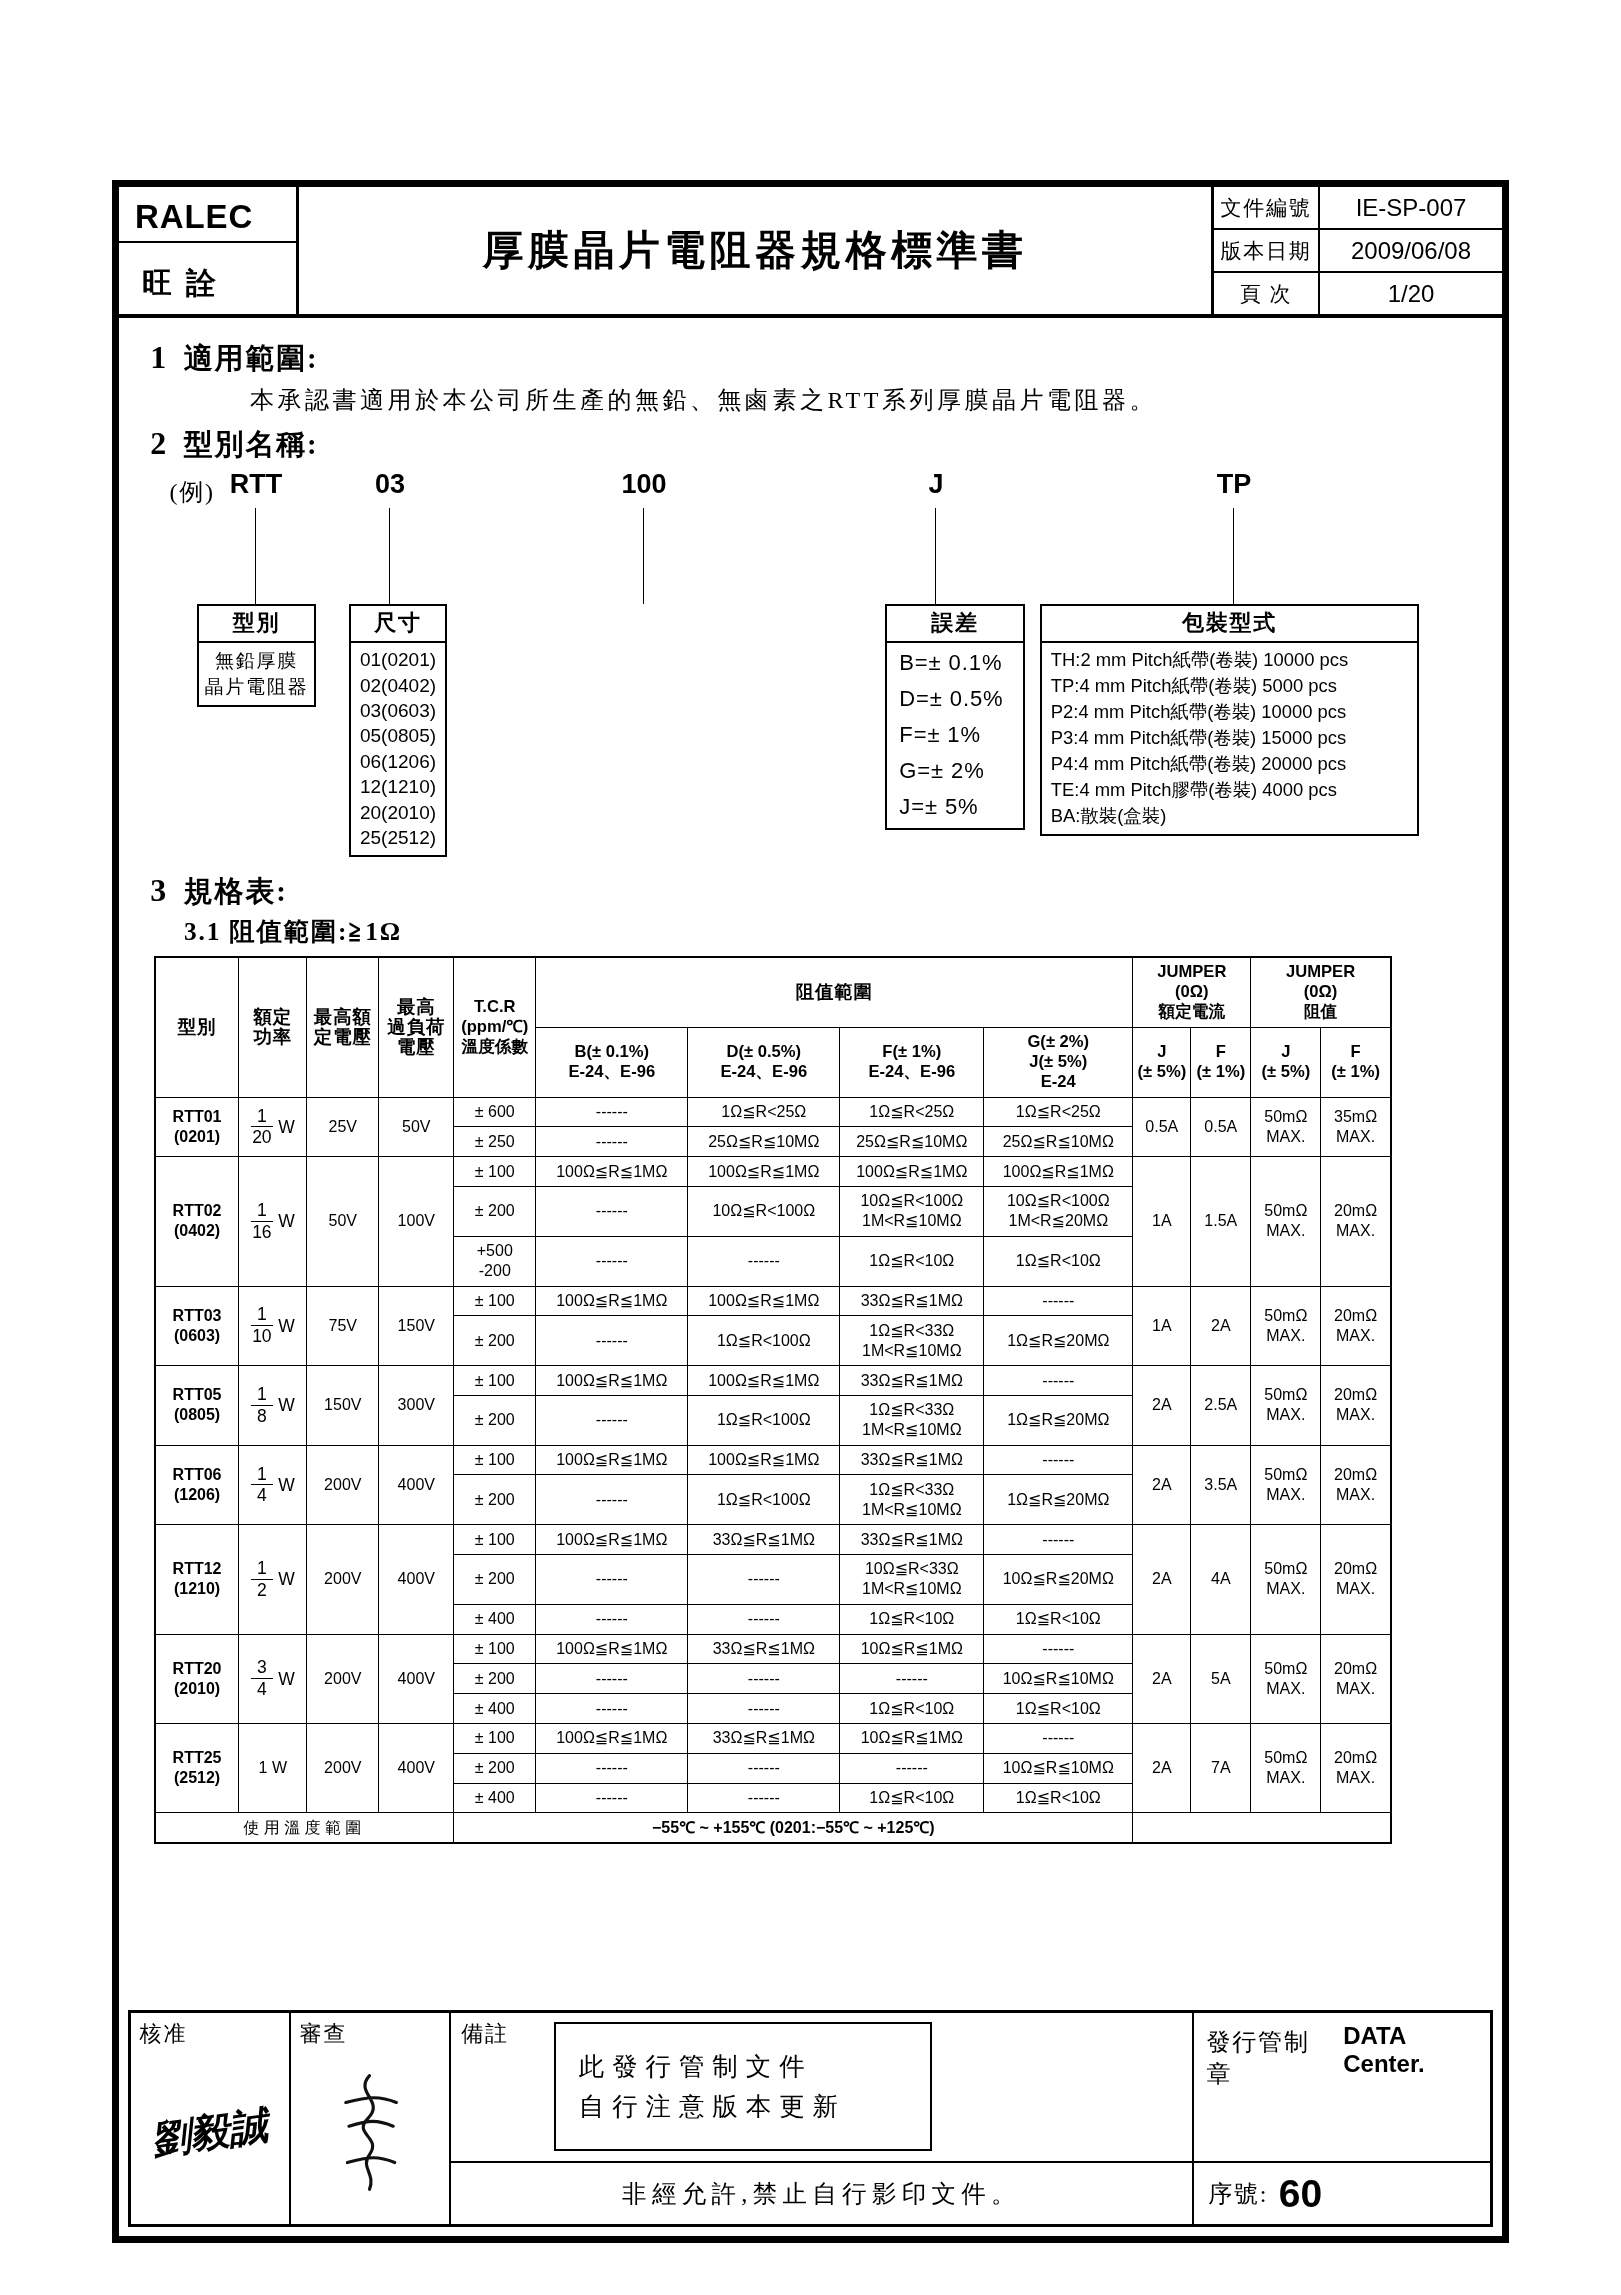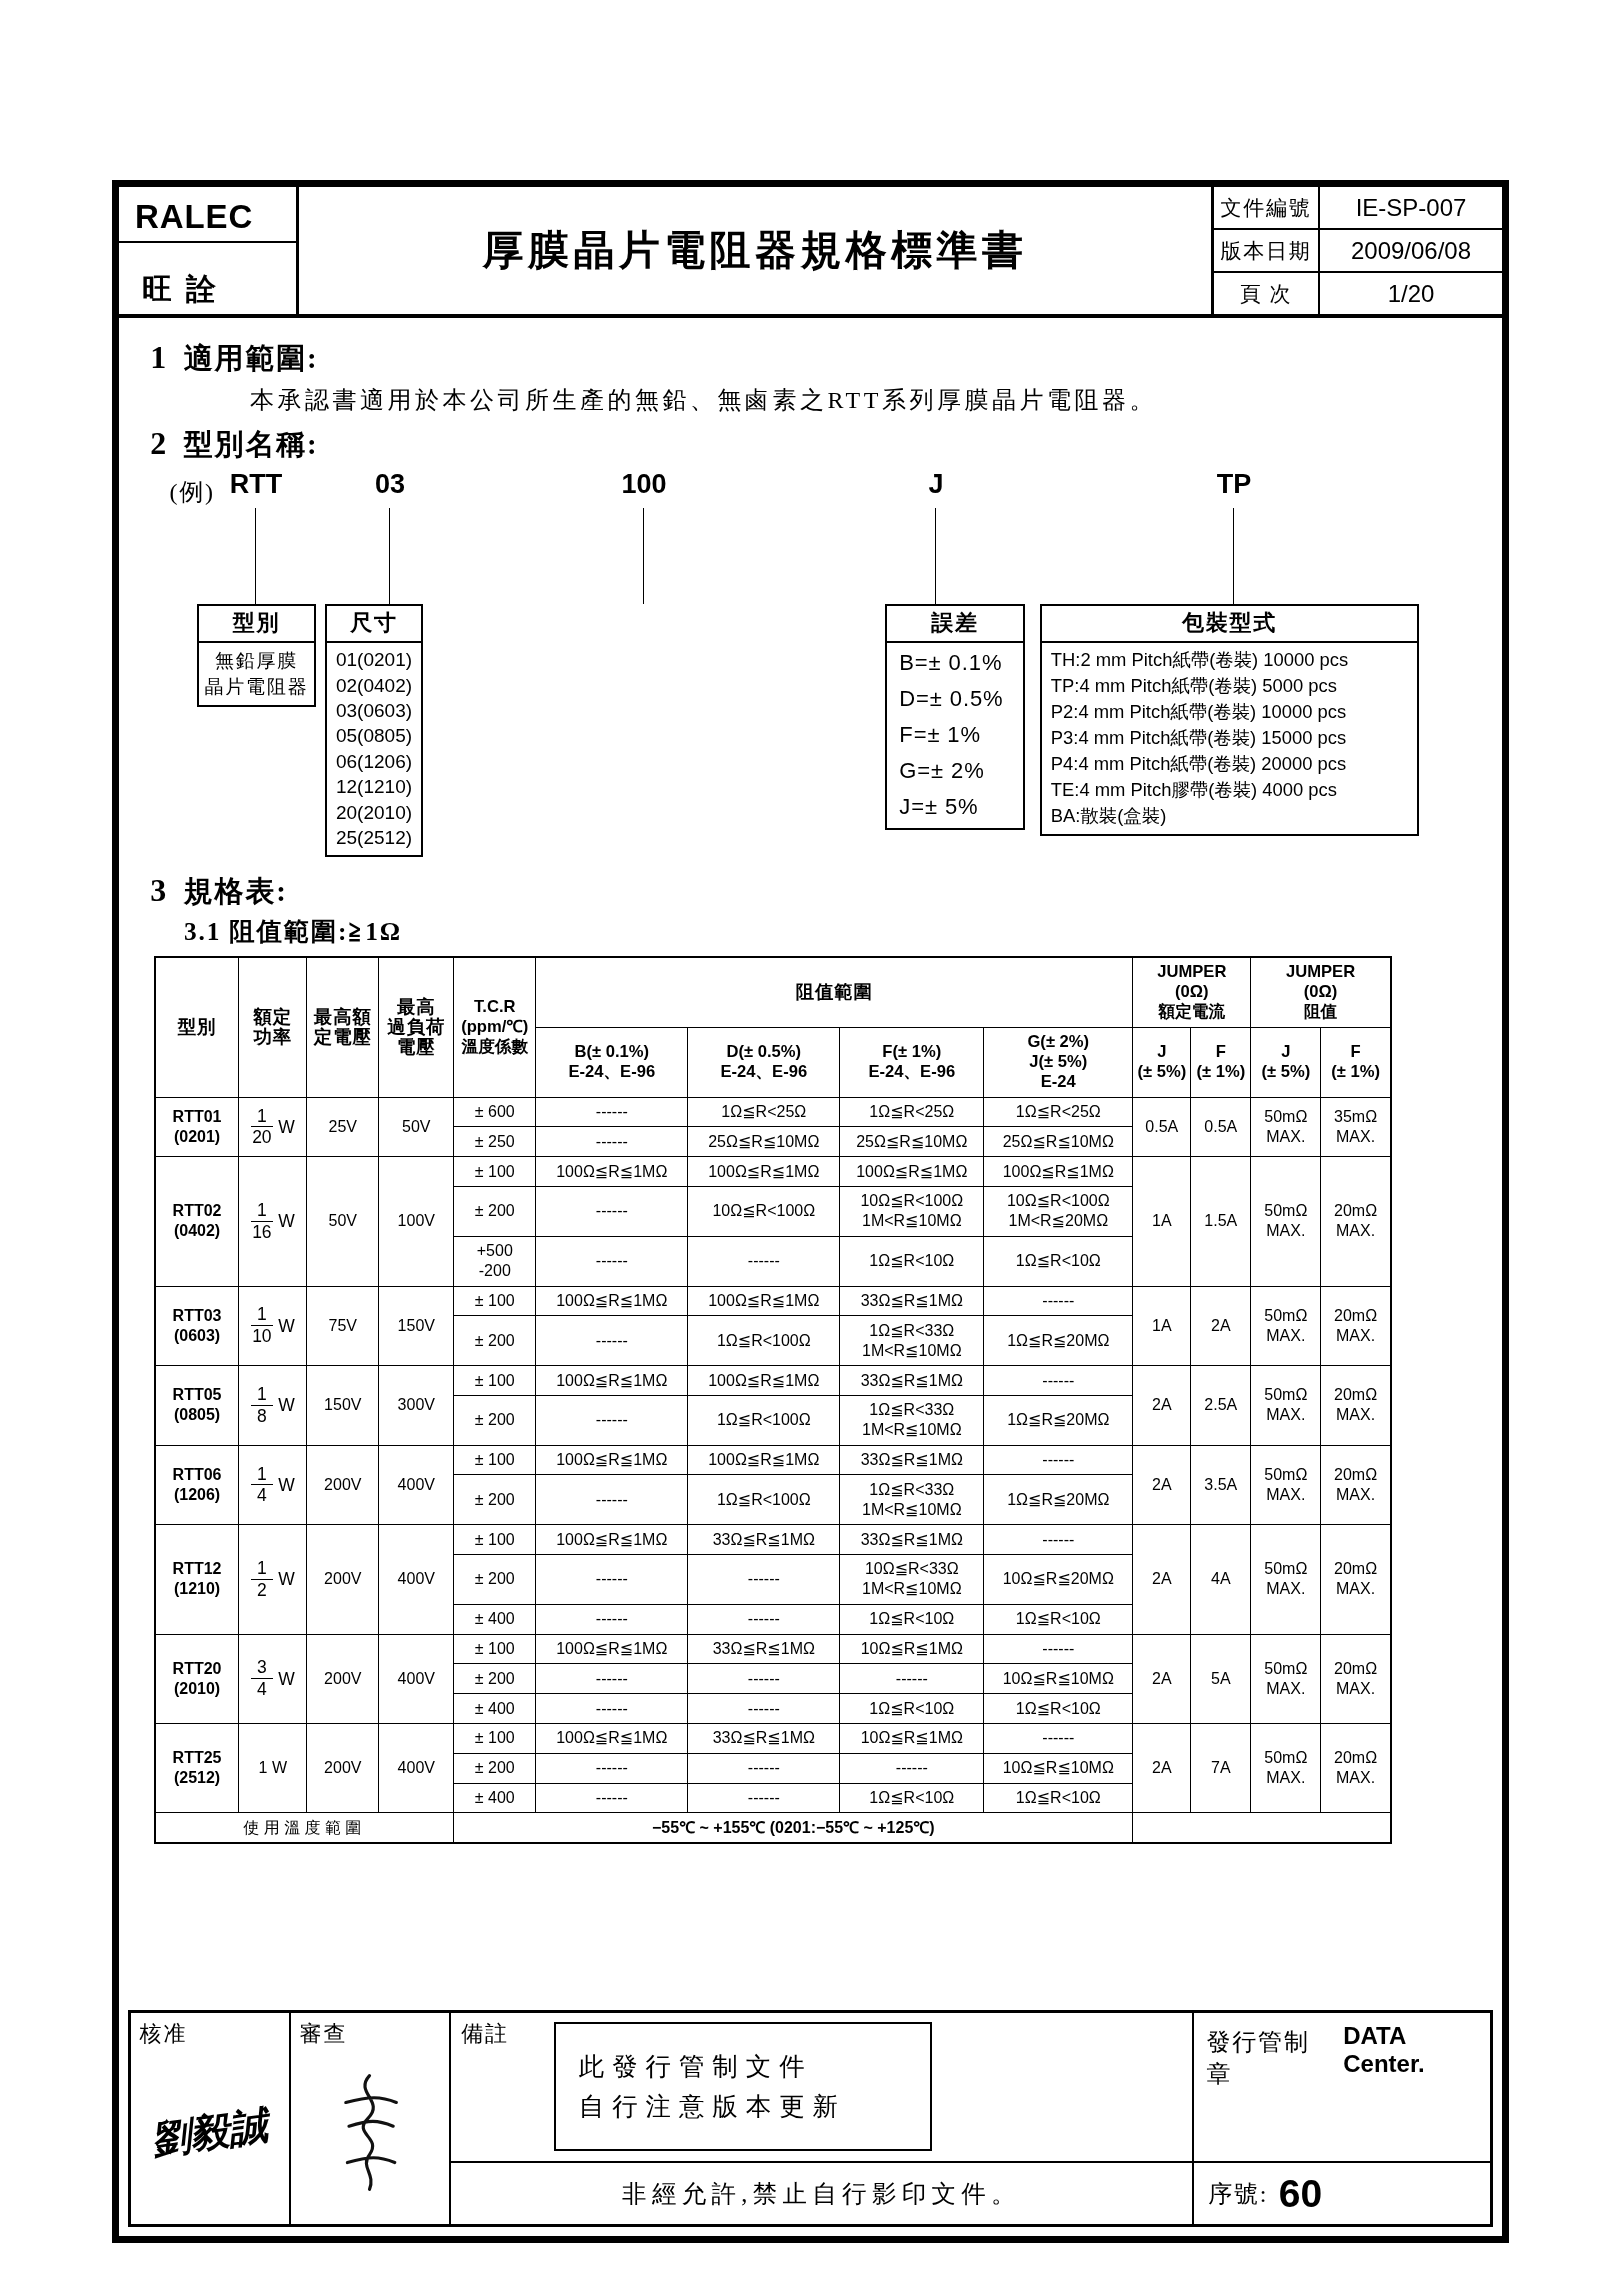--- a/index.html
+++ b/index.html
@@ -9,42 +9,42 @@
   }
   .hand{font-family:"Liberation Serif",serif;letter-spacing:1.8px;}
   .frame{
     position:absolute;left:112px;top:180px;width:1397px;height:2063px;
     border:7px solid #000;box-sizing:border-box;background:#fff;
   }
   
   .doc-header{display:flex;border-bottom:4.4px solid #000;height:131px;box-sizing:border-box;}
   .brand-cell{width:180px;border-right:3.5px solid #000;display:flex;flex-direction:column;box-sizing:border-box;justify-content:space-between;}
   .brand-name{font-weight:bold;font-size:33px;padding:10.5px 0 5.3px 16px;letter-spacing:0.9px;}
-  .brand-sub{border-top:2.6px solid #000;flex:1;font-size:30px;padding:26px 0 0 23px;letter-spacing:14px;font-weight:bold;}
+  .brand-sub{border-top:2.6px solid #000;flex:1;font-size:30px;padding:20px 0 0 23px;letter-spacing:14px;font-weight:bold;}
   .title-cell{flex:1;display:flex;align-items:center;justify-content:center;font-size:41px;font-weight:bold;letter-spacing:4.4px;}
   .info-cell{width:291px;border-left:3.5px solid #000;display:flex;flex-direction:column;box-sizing:border-box;}
   .info-row{flex:1;display:flex;border-bottom:2.6px solid #000;box-sizing:border-box;}
   .info-row:last-child{border-bottom:none;}
   .info-label{width:106px;border-right:2.6px solid #000;display:flex;align-items:center;justify-content:center;font-size:21px;box-sizing:border-box;}
   .info-value{flex:1;display:flex;align-items:center;justify-content:center;font-size:24px;}
   
   .content{padding:14px 26px 0 26px;}
   .sec-head{display:flex;align-items:baseline;gap:17.5px;margin:7px 0 3.5px 5.3px;}
   .sec-num{font-size:32px;font-weight:bold;font-family:"Liberation Serif",serif;}
   .sec-title{font-size:29px;font-weight:bold;}
   .s1-body{margin:5.3px 0 8.8px 105px;font-size:24px;letter-spacing:3.5px;}
   
   .diagram{position:relative;height:396px;margin-top:3.5px;}
   .example-label{position:absolute;left:24.5px;top:7px;font-size:24px;}
   .code{position:absolute;top:0;font-size:27px;font-weight:bold;transform:translateX(-50%);}
   .c1{left:111px}.c2{left:245px}.c3{left:499px}.c4{left:791px}.c5{left:1089px}
   .conn{position:absolute;top:39px;height:96px;width:0;border-left:1.8px solid #000;}
   .l1{left:110px}.l2{left:244px}.l3{left:498px}.l4{left:790px}.l5{left:1088px}
   .dbox{position:absolute;top:135px;box-sizing:border-box;}
-  .b1{left:52px;width:119px}.b2{left:180px;width:98px}.b3{left:323px;width:350px}
+  .b1{left:52px;width:119px}.b2{left:204px;width:98px}.b3{left:323px;width:350px}
   .b4{left:740px;width:140px}.b5{left:895px;width:379px}
   .dhead{border:2.6px solid #000;text-align:center;font-size:22px;padding:2.6px 0;font-weight:bold;background:#fff;}
   .dbody{border:2.6px solid #000;border-top:none;background:#fff;}
   .center-body{white-space:pre-line;text-align:center;font-size:19px;line-height:26px;padding:5.3px 1.8px;}
   .size-item{text-align:center;font-size:19px;line-height:25.4px;}
   .size-list{padding:4.4px 0;}
   .tol-item{font-size:22px;line-height:36px;padding-left:12.3px;letter-spacing:0.9px;}
   .tol-list{padding:2.6px 0;}
   .pkg-item{font-size:18.4px;line-height:26px;padding-left:7px;white-space:nowrap;}
   .pkg-list{padding:4.4px 1.8px 4.4px 1.8px;}

